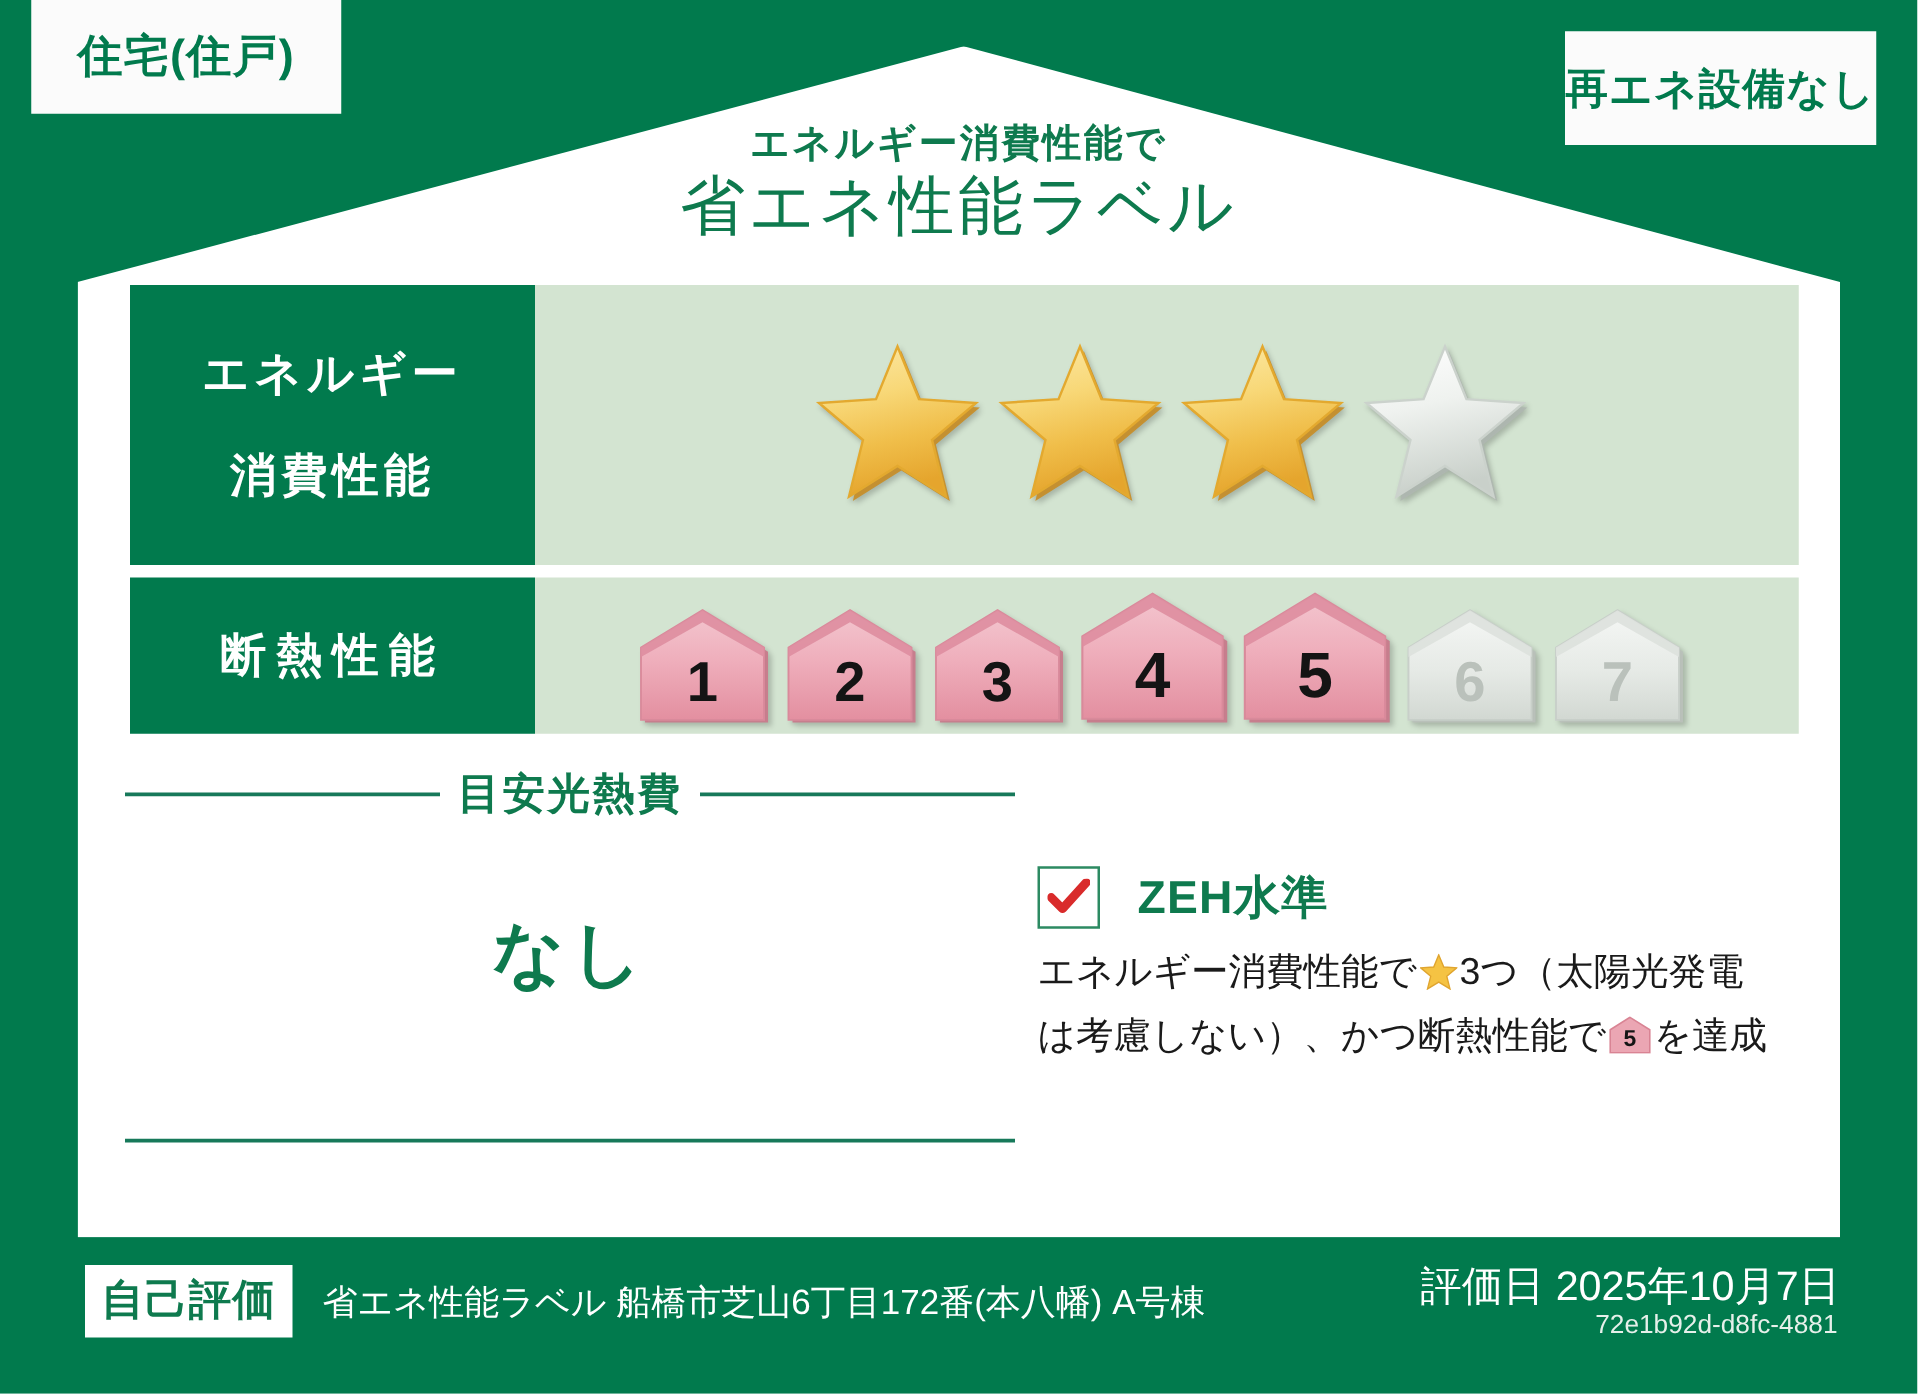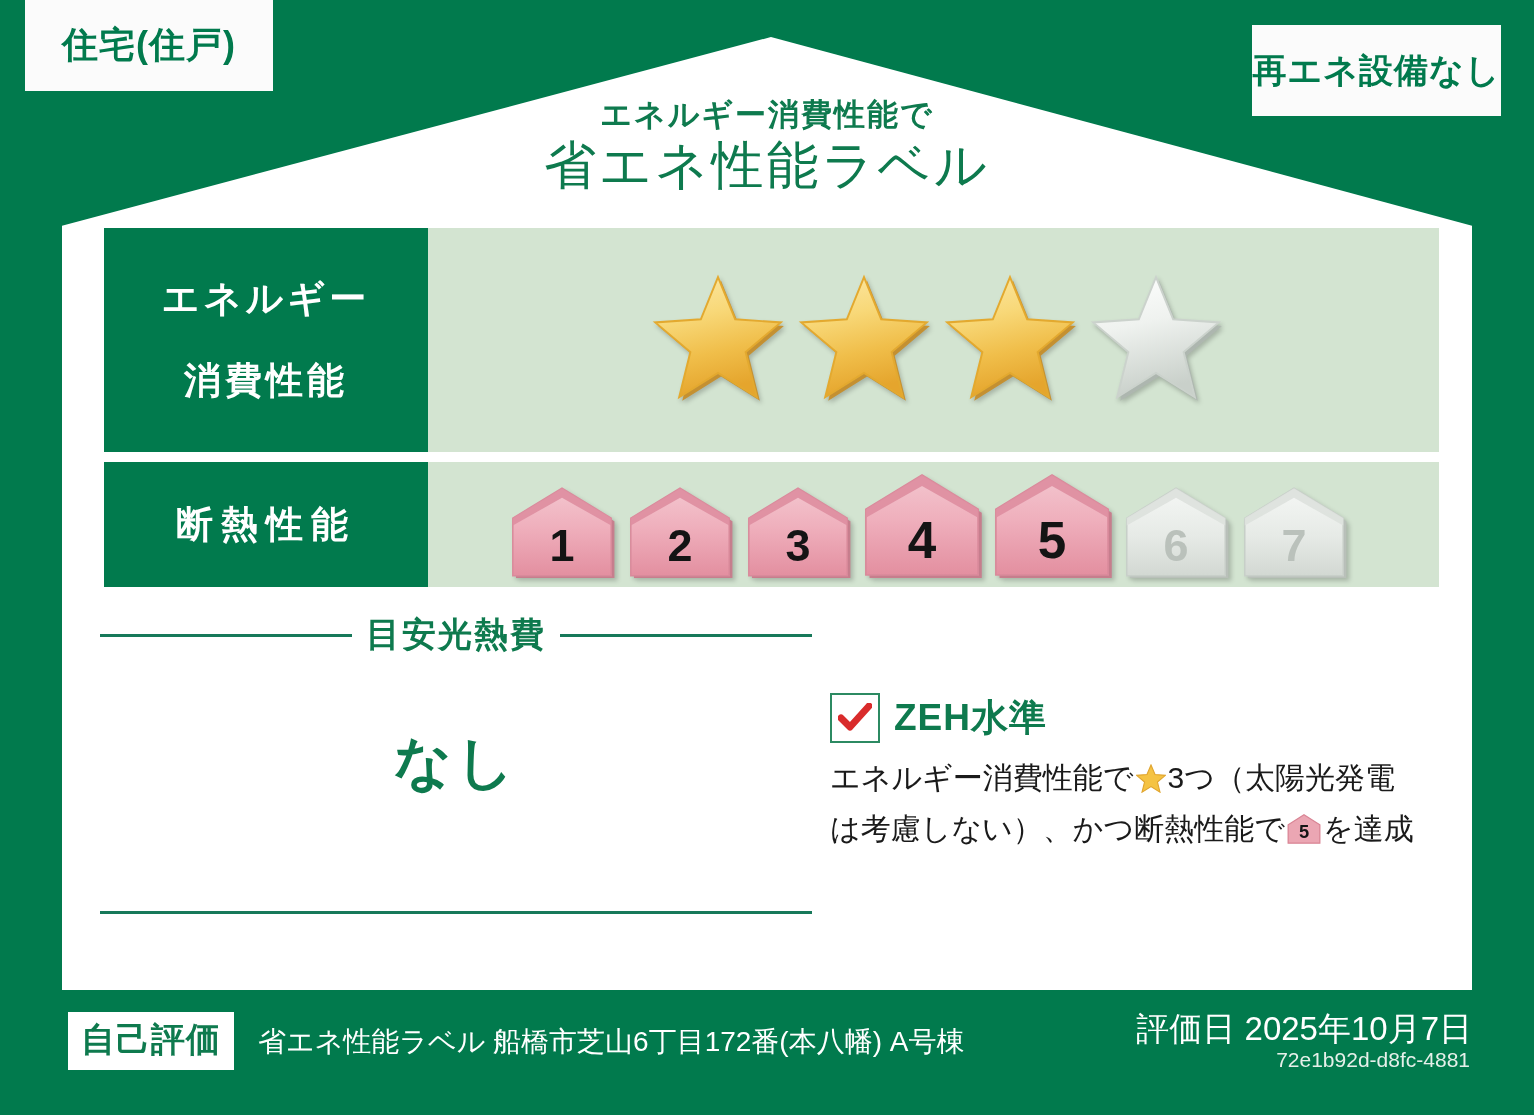--- a/index.html
+++ b/index.html
@@ -105,21 +105,21 @@
   }
   #cost-bottom-rule{
     position:absolute;
     left:100px; top:911px; width:712px; height:3px; background:#17795A;
   }
 
   
   #zeh-block{
     position:absolute; left:830px; top:693px; width:620px;
   }
-  #zeh-title-row{ display:flex; align-items:center; gap:14px;}
+  #zeh-title-row{ display:flex; align-items:center; gap:30px;}
   #zeh-check{
     width:46px;height:46px;flex:0 0 46px;
     border:2px solid #2C8A62;background:#fff;
     display:flex;align-items:center;justify-content:center;
   }
   #zeh-check svg{display:block;}
   #zeh-title{ font-size:37px;font-weight:bold;color:#0E7A4E;letter-spacing:1px;}
   #zeh-desc{
     margin-top:12px;
     font-size:30px; line-height:1.52; color:#1a1a1a; letter-spacing:0px;

